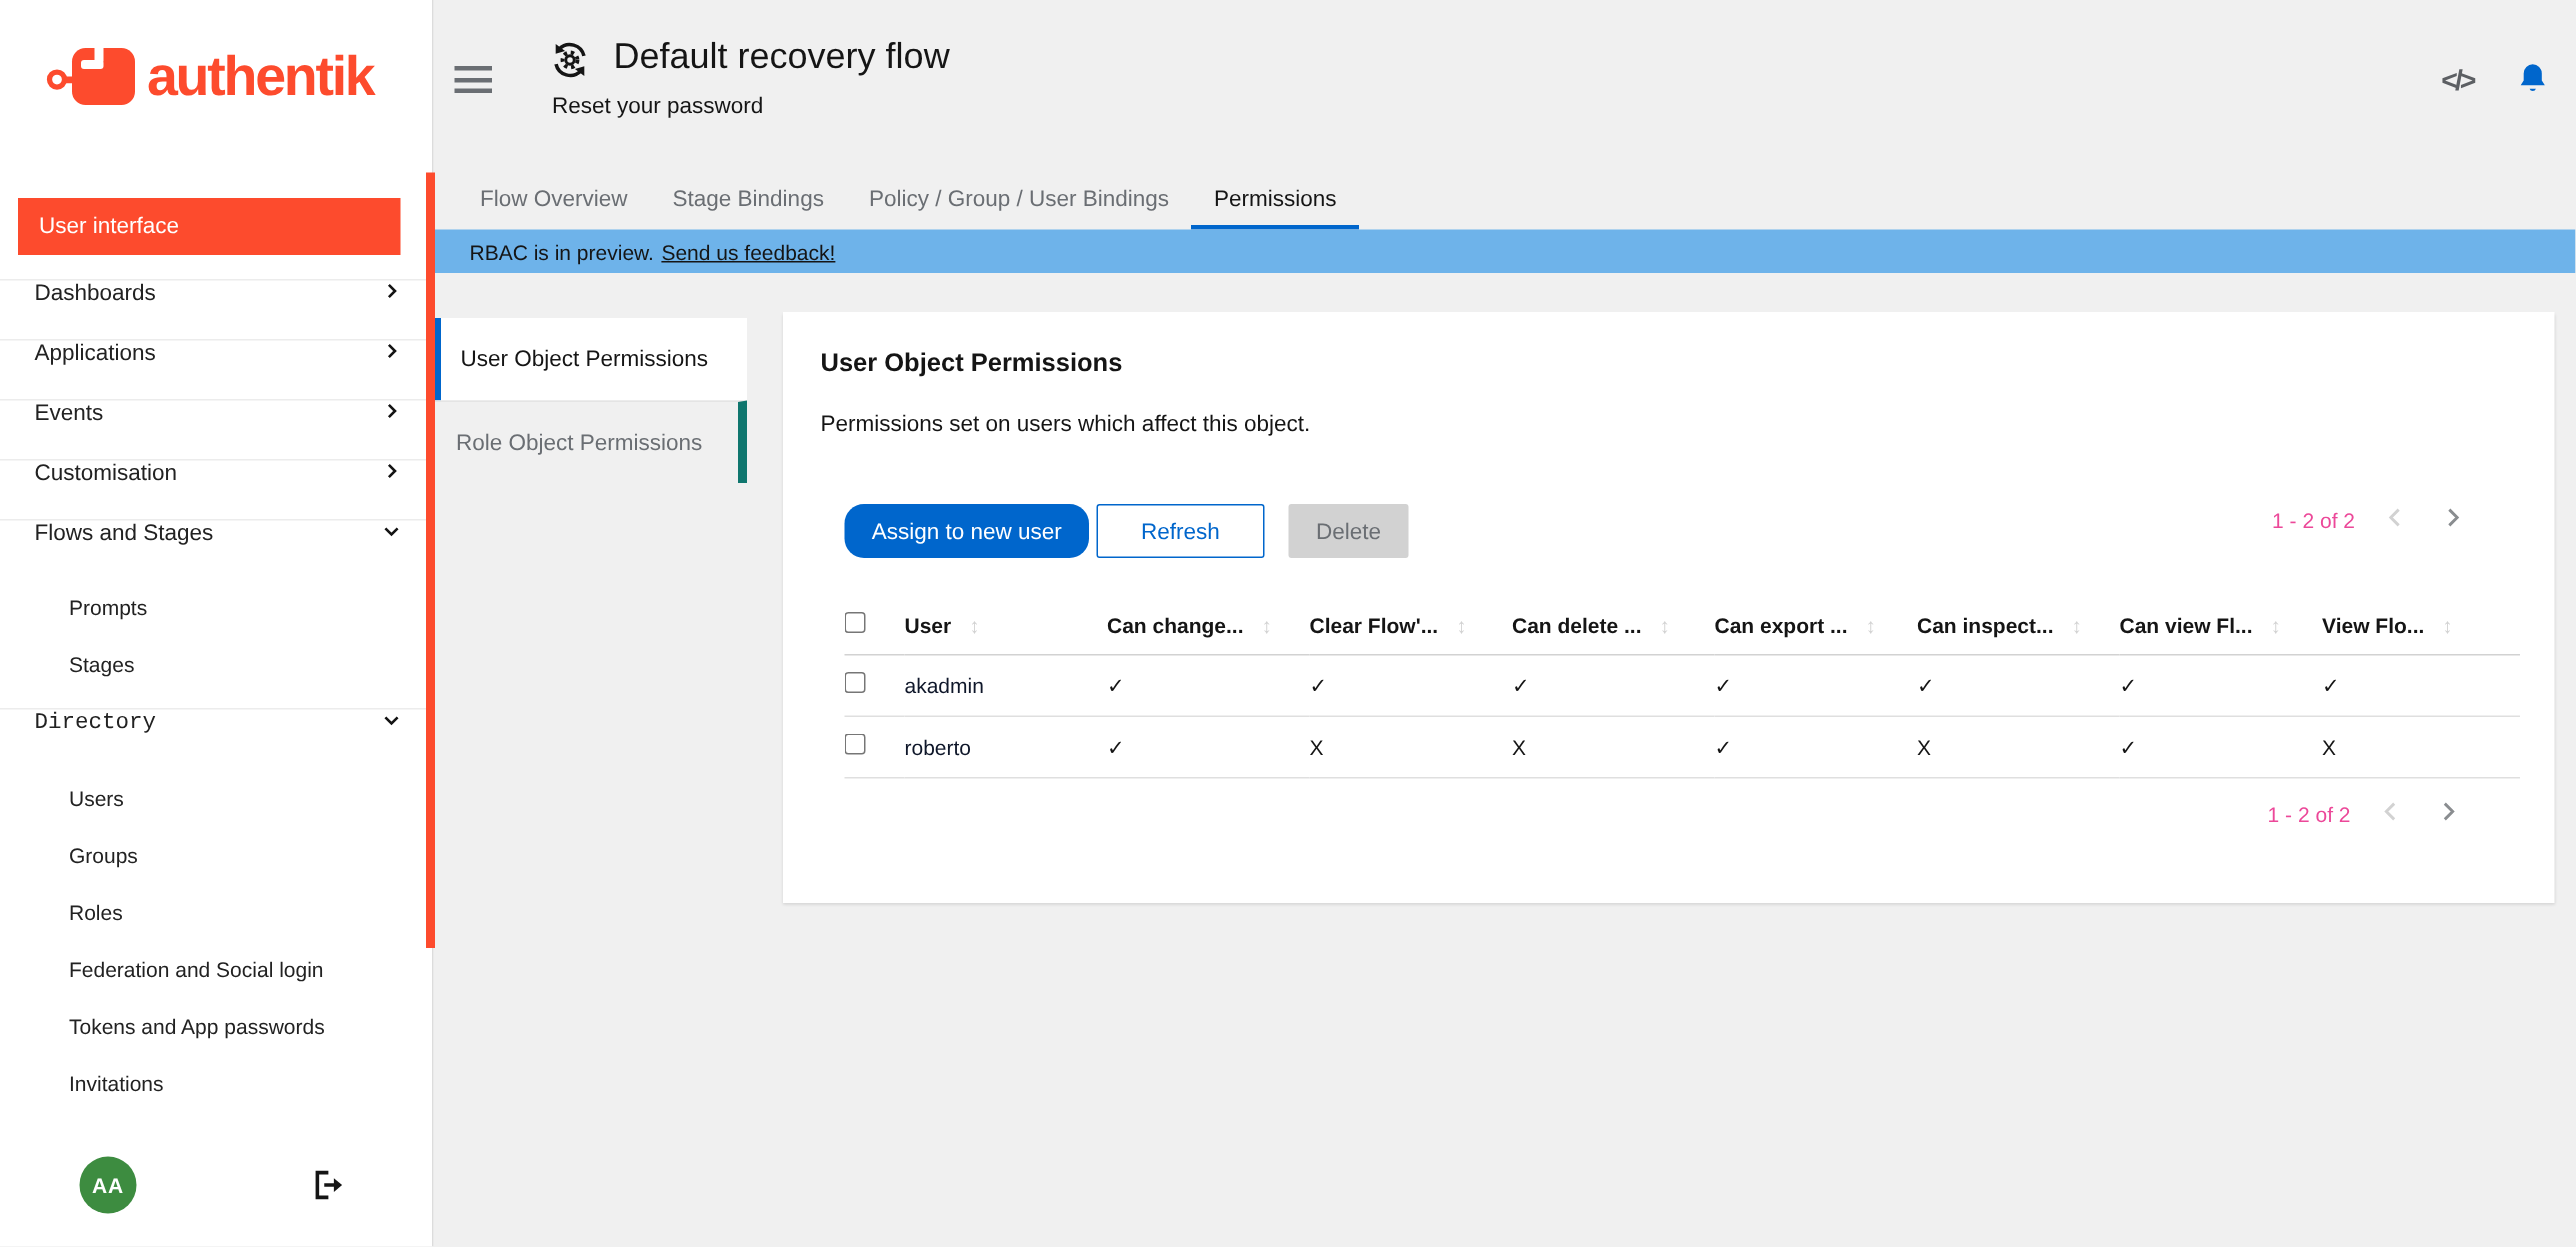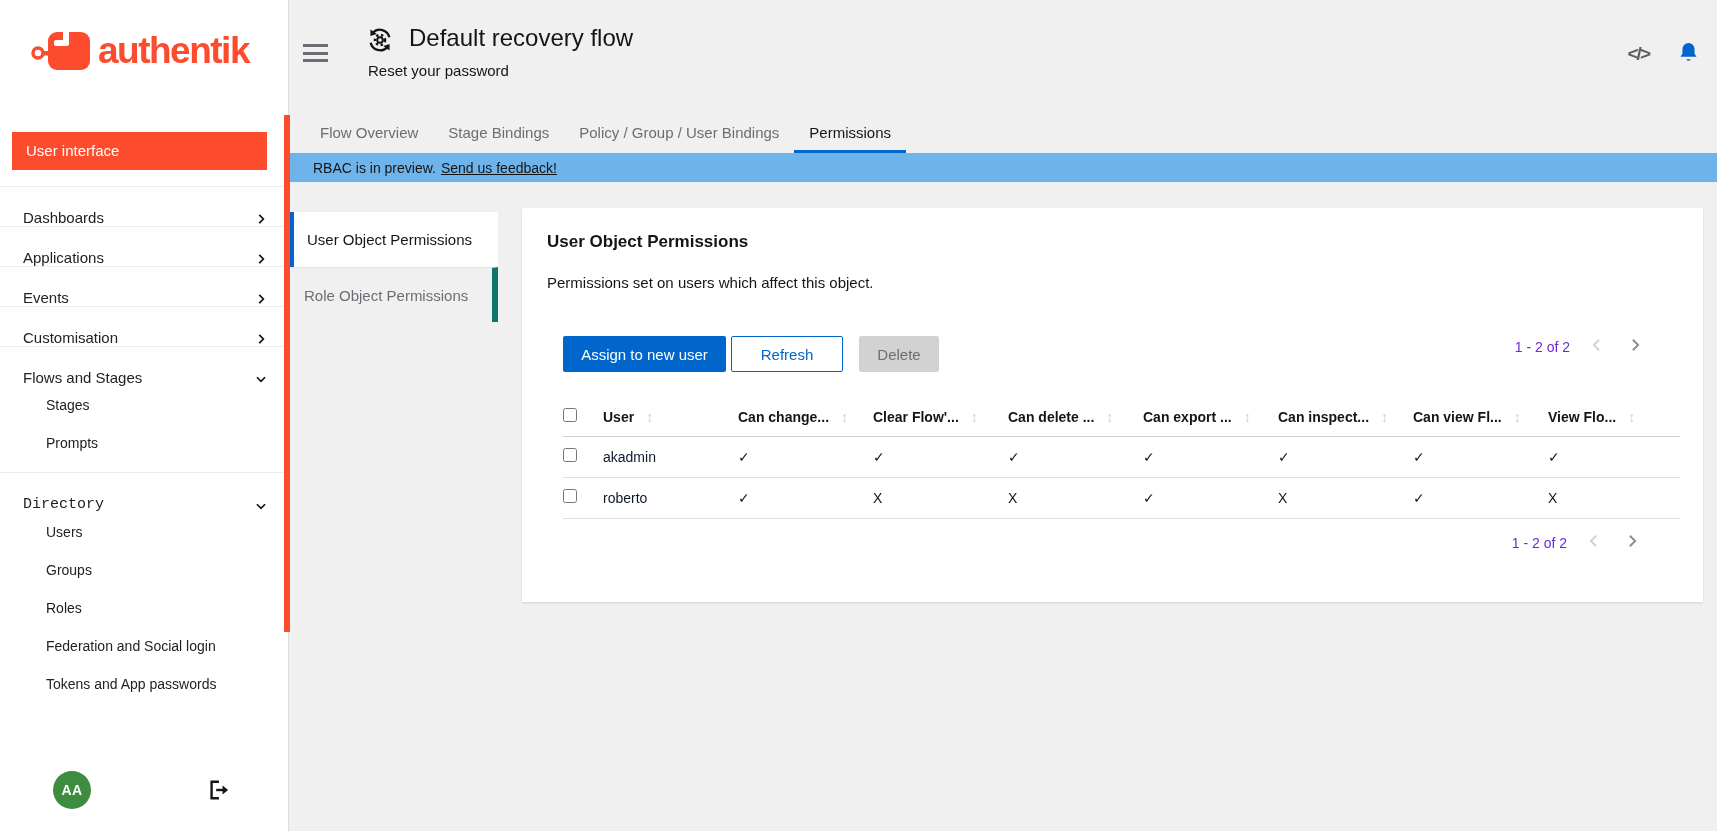--- a/index.html
+++ b/index.html
@@ -9,21 +9,21 @@
   
   .sidebar { position:absolute; left:0; top:0; width:289px; height:831px; background:#ffffff; border-right:1px solid #dcdcdc; z-index:2; }
   .accent-bar { position:absolute; left:284px; top:115px; width:6px; height:517px; background:#fd4b2d; z-index:4; }
 
   .logo { position:absolute; left:30px; top:28px; display:flex; align-items:center; }
   .logo-text { color:#fd4b2d; font-size:37px; font-weight:bold; letter-spacing:-1.5px; margin-left:4px; }
 
   .ui-btn { position:absolute; left:12px; top:132px; width:255px; height:38px; background:#fd4b2d; color:#fff; font-size:15px; line-height:38px; padding-left:14px; }
 
   .nav { position:absolute; left:0; top:186px; width:289px; }
-  .nav-row { height:40px; border-top:1px solid #ececec; display:flex; align-items:flex-end; padding:0 21px 0 23px; font-size:15px; color:#222; cursor:pointer; }
+  .nav-row { height:40px; border-top:1px solid #ececec; display:flex; align-items:flex-start; padding:0 21px 0 23px; font-size:15px; color:#222; cursor:pointer; }
   .nav-row .lbl { flex:1; }
   .nav-row.last { border-bottom:none; }
   .sub-row { height:38px; display:flex; align-items:center; padding-left:46px; font-size:14px; color:#222; cursor:pointer; position:relative; }
   .sub-row.active { background:#ededed; margin-left:26px; padding-left:20px; margin-right:6px; }
   .sub-row.active::before { content:""; position:absolute; left:0; top:0; width:5px; height:100%; background:#fd4b2d; }
   .nav-sep { height:0; border-top:1px solid #ececec; margin-top:10px; }
   .chev { width:14px; height:14px; }
 
   .side-footer { position:absolute; left:0; bottom:16px; width:289px; height:44px; }
   .avatar { position:absolute; left:53px; top:0; width:38px; height:38px; border-radius:50%; background:#3d8c40; color:#fff; font-weight:bold; font-size:14px; display:flex; align-items:center; justify-content:center; letter-spacing:.5px; }
@@ -52,25 +52,25 @@
   .subtabs { position:absolute; left:0; top:212px; width:208px; }
   .subtab { height:55px; display:flex; align-items:center; font-size:15px; padding-left:14px; cursor:pointer; }
   .subtab.active { background:#ffffff; border-left:4px solid #0066cc; color:#151515; padding-left:13px; }
   .subtab.inactive { background:#f0f0f0; color:#6a6e73; border-right:6px solid #0f766e; border-top:1px solid #e4e4e4; }
 
   .card { position:absolute; left:232px; top:208px; width:1181px; height:394px; background:#fff; box-shadow:0 1px 2px rgba(3,3,3,.12); }
   .card-title { position:absolute; left:25px; top:24px; font-size:17px; font-weight:bold; }
   .card-desc { position:absolute; left:25px; top:66px; font-size:15px; }
 
   .btn { position:absolute; top:128px; height:36px; font-size:15px; border-radius:2px; border:none; cursor:pointer; font-family:"Liberation Sans", sans-serif; }
-  .btn-primary { left:41px; width:163px; background:#0066cc; color:#fff; }
+  .btn-primary { left:41px; width:163px; background:#0066cc; color:#fff;border-radius:13px; }
   .btn-secondary { left:209px; width:112px; background:#fff; color:#0066cc; border:1px solid #0066cc; }
   .btn-disabled { left:337px; width:80px; background:#d2d2d2; color:#6a6e73; cursor:default; }
 
-  .pagination { position:absolute; display:flex; align-items:center; font-size:14px; color:#6d28d9; }
+  .pagination { position:absolute; display:flex; align-items:center; font-size:14px; color:#ec4899; }
   .pag-top { top:130px; right:57px; }
   .pag-bottom { top:326px; right:60px; }
   .pag-btn { background:none; border:none; margin-left:16px; cursor:pointer; padding:0 6px; }
   .pag-btn.next { margin-left:18px; }
 
   table.perm { position:absolute; left:41px; top:190px; width:1117px; border-collapse:collapse; table-layout:fixed; }
   table.perm th, table.perm td { text-align:left; font-size:14px; padding:0; overflow:hidden; white-space:nowrap; }
   table.perm th { font-weight:bold; height:38px; border-bottom:1px solid #d2d2d2; }
   table.perm td { height:41px; border-bottom:1px solid #dfdfdf; }
   .sort-ico { color:#d2d2d2; font-size:14px; margin-left:12px; cursor:pointer; }
@@ -119,24 +119,24 @@
           <polyline points="9,5 16,12 9,19" fill="none" stroke="#151515" stroke-width="3"></polyline>
         </svg>
     </div>
     <div class="nav-row last">
       <span class="lbl">Flows and Stages</span>
       <svg class="chev" viewBox="0 0 24 24">
           <polyline points="5,9 12,16 19,9" fill="none" stroke="#151515" stroke-width="3"></polyline>
         </svg>
     </div>
     <div class="sub-row">
+      <span>Prompts</span>
+    </div>
+    <div class="sub-row">
       <span>Stages</span>
-    </div>
-    <div class="sub-row">
-      <span>Prompts</span>
     </div>
     <div class="nav-sep"></div>
     <div class="nav-row" style="border-top:none;font-family:Liberation Mono, monospace;">
       <span class="lbl">Directory</span>
       <svg class="chev" viewBox="0 0 24 24">
           <polyline points="5,9 12,16 19,9" fill="none" stroke="#151515" stroke-width="3"></polyline>
         </svg>
     </div>
     <div class="sub-row">
       <span>Users</span>
@@ -145,20 +145,23 @@
       <span>Groups</span>
     </div>
     <div class="sub-row">
       <span>Roles</span>
     </div>
     <div class="sub-row">
       <span>Federation and Social login</span>
     </div>
     <div class="sub-row">
       <span>Tokens and App passwords</span>
+    </div>
+    <div class="sub-row">
+      <span>Invitations</span>
     </div>
   </nav>
 
   <div class="side-footer">
     <div class="avatar">AA</div>
     <div class="logout">
       <svg width="22" height="22" viewBox="0 0 24 24">
         <path d="M13 3H5v18h8" fill="none" stroke="#151515" stroke-width="2.6"></path>
         <path d="M10 12h11" fill="none" stroke="#151515" stroke-width="2.6"></path>
         <polygon points="17,7 23,12 17,17" fill="#151515"></polygon>

